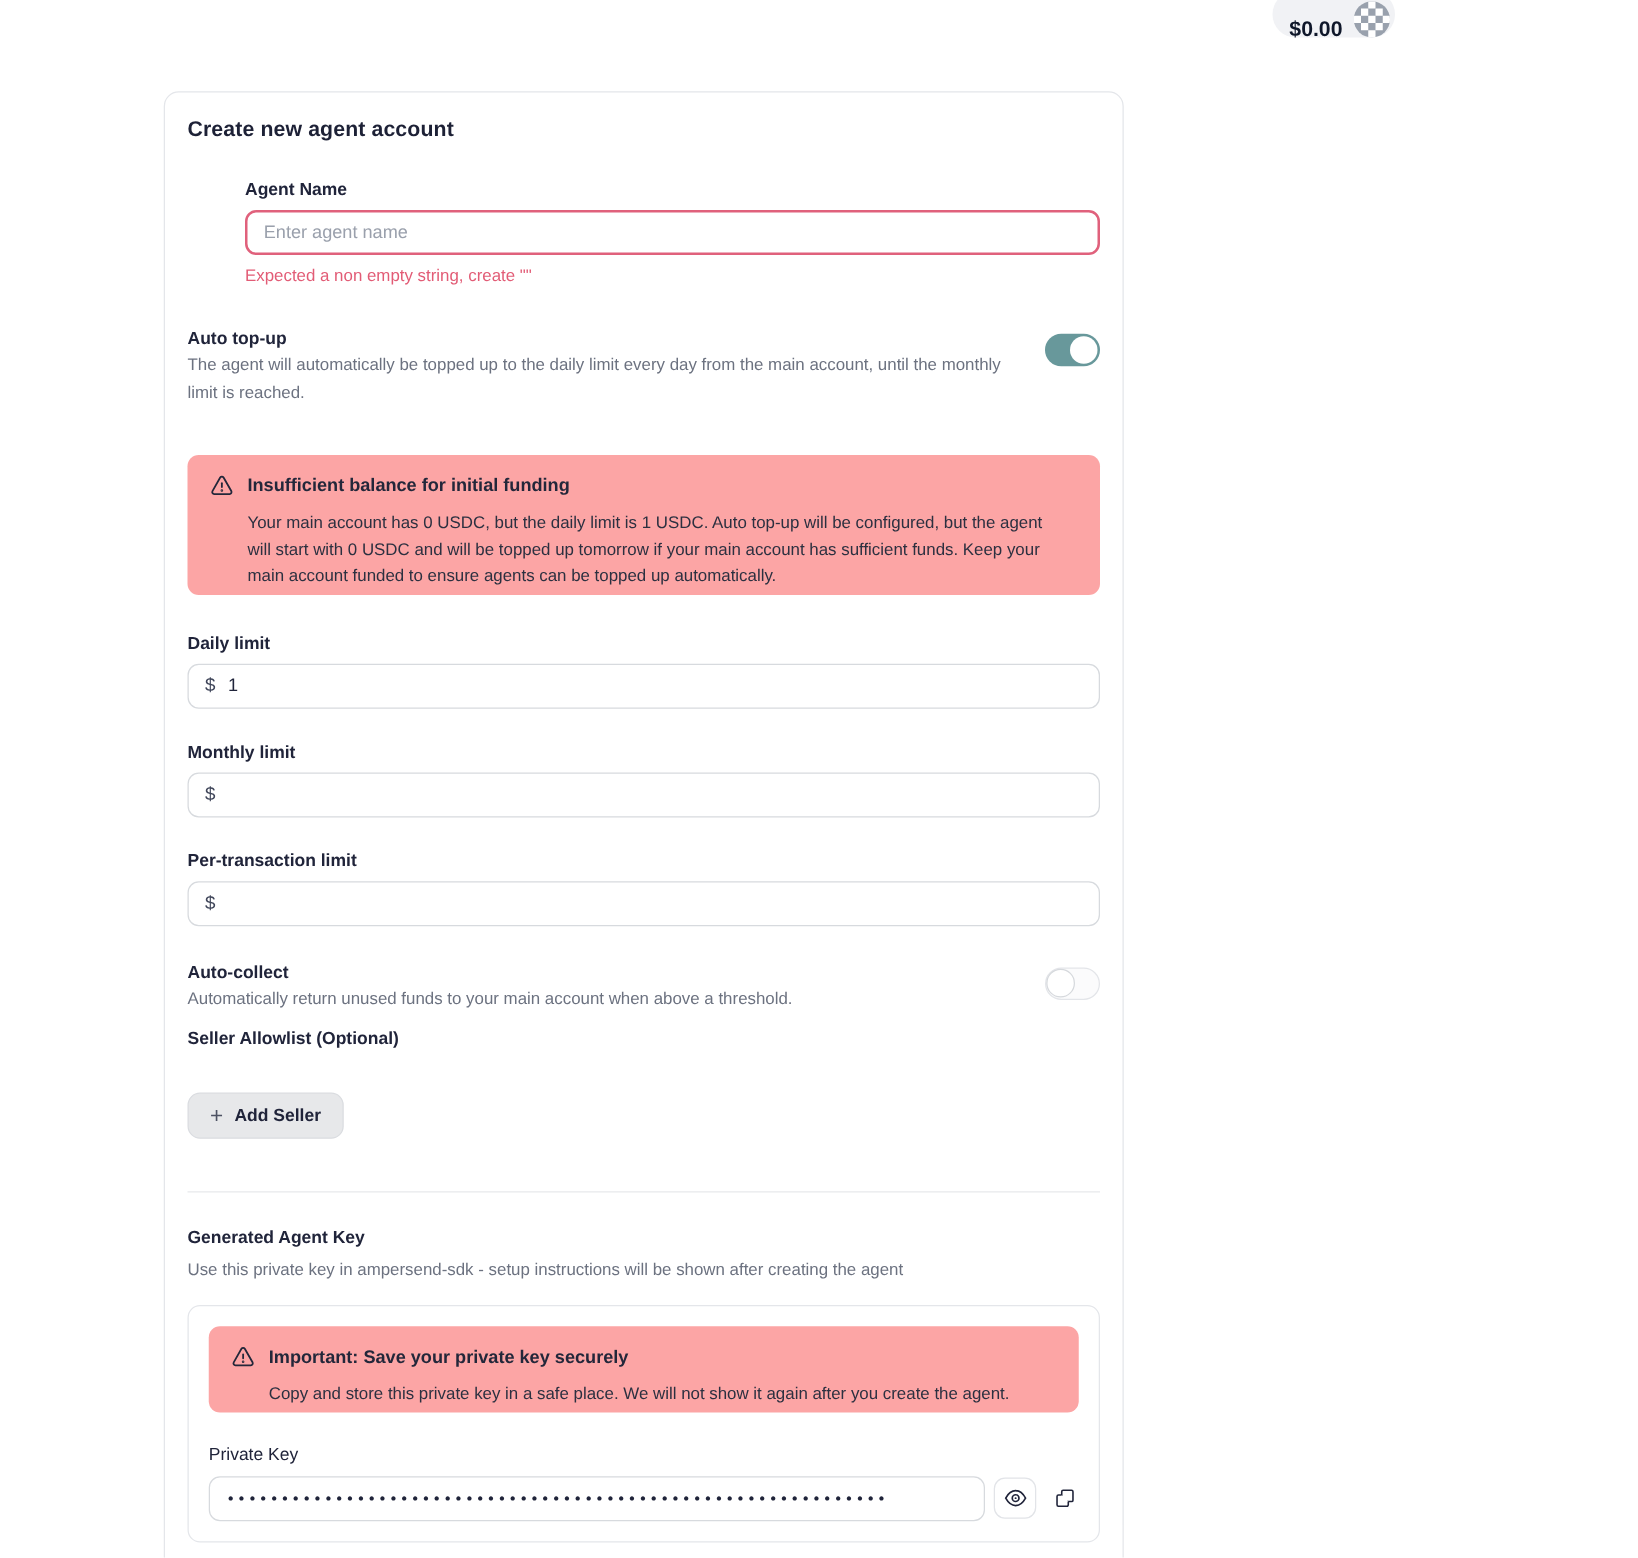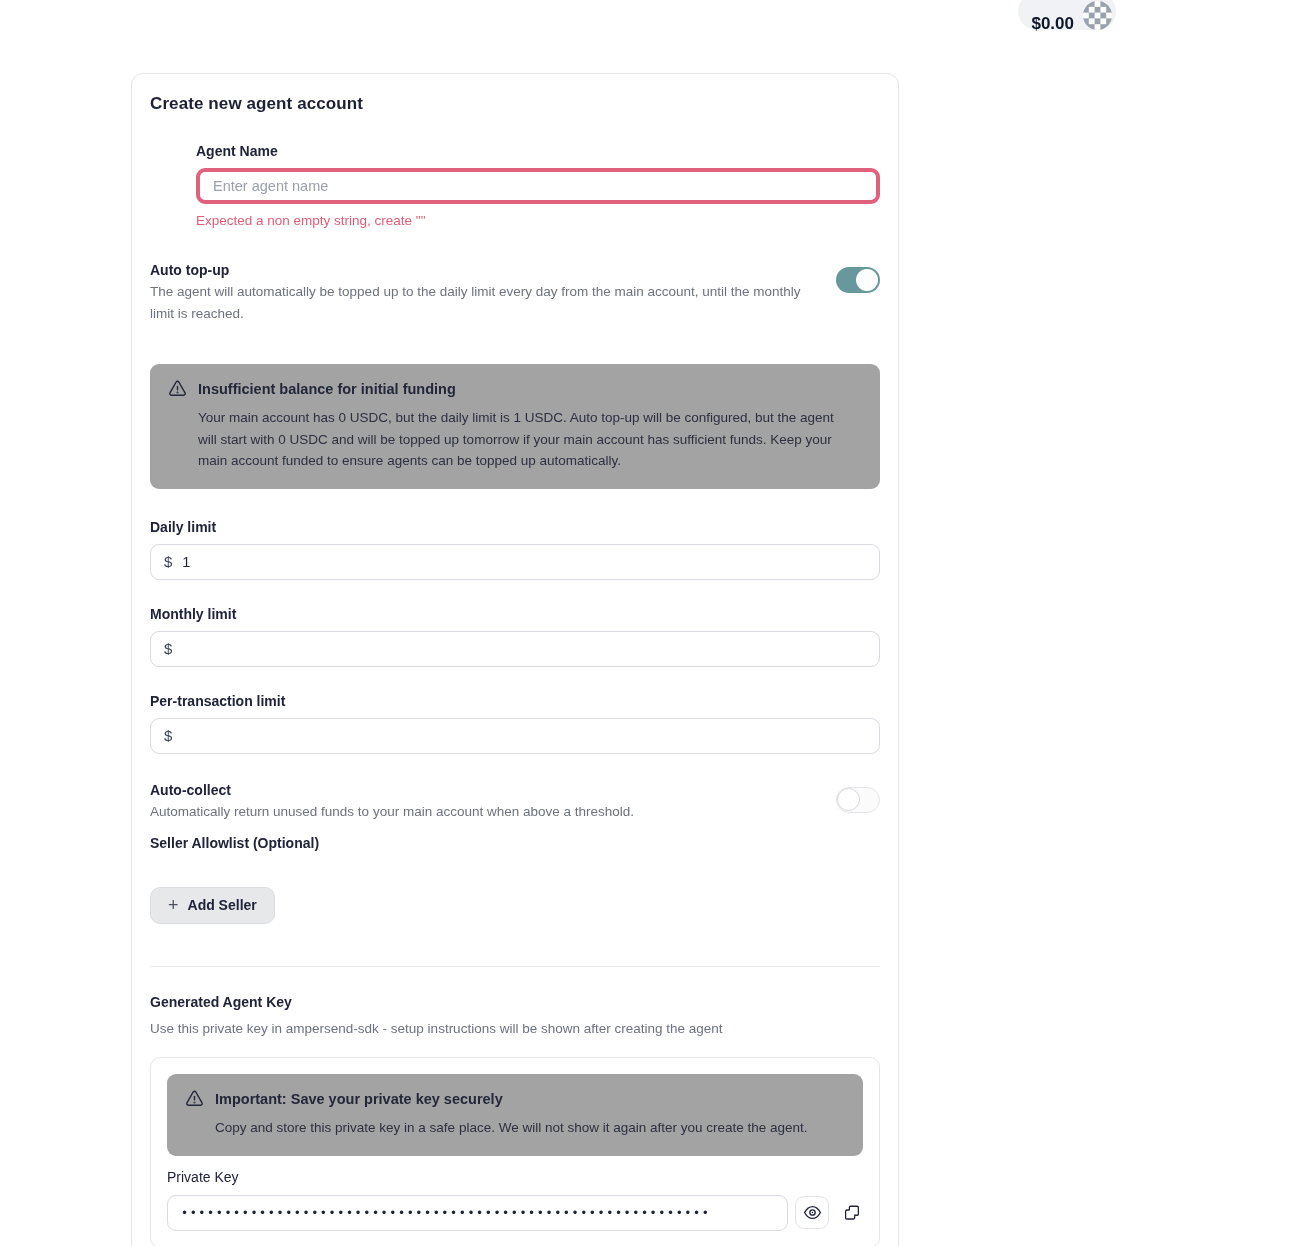--- a/index.html
+++ b/index.html
@@ -40,21 +40,21 @@
   .card-title { font-size: 17px; font-weight: 700; color: #1d2136; margin-bottom: 29px; letter-spacing: .1px; }
 
   .label { font-size: 14px; font-weight: 600; color: #20243a; }
   .desc  { font-size: 13.5px; color: #6c7280; line-height: 1.6; }
 
   .field { margin-bottom: 26px; }
   .field .label { display: block; margin-bottom: 9px; }
 
   .text-input {
     width: 100%; height: 36px;
-    border: 4px solid #0c4a6e;
+    border: 2px solid #0c4a6e;
     border-radius: 9px;
     padding: 0 13px;
     font-family: "Liberation Sans", sans-serif;
     font-size: 14.5px; color: #20243a;
     background: #fff;
     outline: none;
   }
   .text-input::placeholder { color: #9aa0ac; }
   .input-error { border-color: #e0617c; }
   .error-text { margin-top: 9px; font-size: 13.5px; color: #e25c76; }
@@ -85,23 +85,23 @@
   }
   .toggle.off { background: #fbfbfc; border: 1px solid #e3e5e9; }
   .toggle.off .knob {
     position: absolute; top: 0px; left: 0px;
     width: 23px; height: 23px; border-radius: 50%;
     background: #ffffff; border: 1px solid #d6d9dd;
   }
 
   
   .banner {
-    background: #a3a3a3;
+    background: #fca5a5;
     border-radius: 9px;
-    padding: 15px 18px 17px 18px;
+    padding: 15px 18px 4px 18px;
   }
   .banner-head { display: flex; align-items: center; gap: 11px; }
   .banner-title { font-size: 14.5px; font-weight: 700; color: #23273a; }
   .banner-body { margin-left: 30px; margin-top: 9px; font-size: 13.5px; color: #2c3040; line-height: 1.6; }
   .banner.mb { margin-bottom: 30px; }
   .warn-svg { width: 19px; height: 19px; display: block; flex: none; }
 
   
   .seller { margin-bottom: 0; }
   .seller .label { display: block; margin-bottom: 9px; }
@@ -121,21 +121,21 @@
   .divider { border: none; border-top: 1px solid #e8e9ec; margin: 42px 0 27px 0; }
 
   
   .genkey-head .label { display: block; margin-bottom: 8px; }
   .key-card {
     margin-top: 18px;
     border: 1px solid #e4e6ea;
     border-radius: 10px;
     padding: 16px;
   }
-  .key-card .banner { margin-bottom: 13px; }
+  .key-card .banner { margin-bottom: 25px; }
   .pk-label { font-size: 14px; font-weight: 400; display: block; margin: 7px 0 10px 0; }
   .pk-row { display: flex; align-items: center; }
   .pk-input {
     flex: 1; height: 36px;
     border: 1px solid #d7dade; border-radius: 9px;
     padding: 0 13px;
     font-family: "DejaVu Sans", sans-serif;
     font-size: 12px; letter-spacing: 1.6px; color: #20243a;
     outline: none; background: #fff;
   }

